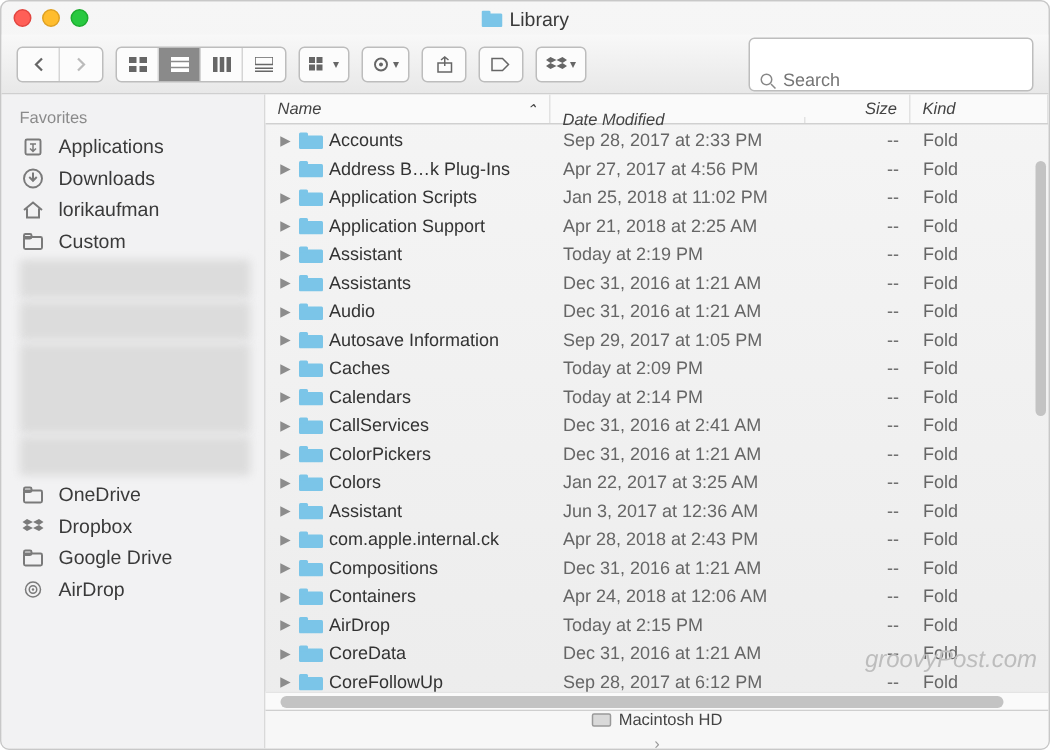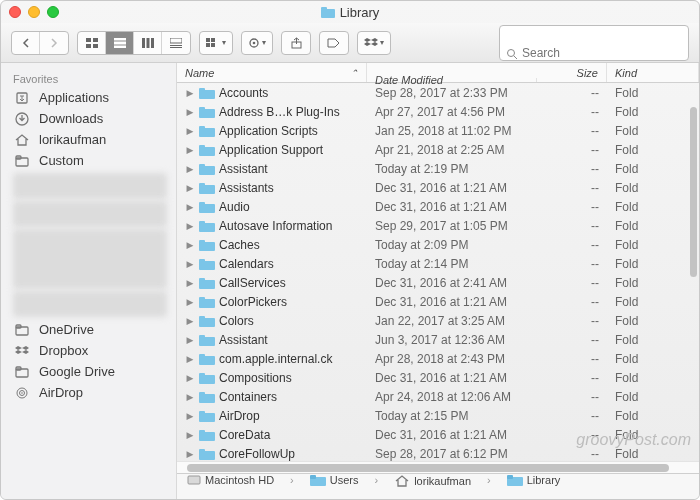--- a/index.html
+++ b/index.html
@@ -32,21 +32,21 @@
   .col.name{flex:0 0 190px;} .col.date{flex:0 0 170px;margin-top:15px;} .col.size{flex:0 0 70px; justify-content:flex-end;} .col.kind{flex:1;}
   .col .sort{ margin-left:auto; font-size:9px;}
   .rows { flex:1; overflow-y:auto; overflow-x:hidden; font-size:12px; color:#333; position:relative;}
   .row { display:flex; align-items:center; height:19px; }
   .cell{ padding:0 8px; white-space:nowrap; overflow:hidden; text-overflow:ellipsis;}
   .cell.name{flex:0 0 190px; display:flex; align-items:center; gap:4px;}
   .cell.date{flex:0 0 170px; color:#666;}
   .cell.size{flex:0 0 70px; text-align:right; color:#666;}
   .cell.kind{flex:1; color:#666;}
   .wm{ position:absolute; right:8px; bottom:12px; font-size:16px; color:#bdbdbd; font-style:italic; pointer-events:none;}
-  .pathbar{ height:26px; border-top:1px solid #cfcfcf; display:flex; align-items:flex-start; padding:0 10px; font-size:11px; color:#444; gap:16px; background:#f7f7f7;}
+  .pathbar{ height:26px; border-top:1px solid #cfcfcf; display:flex; align-items:center; padding:0 10px; font-size:11px; color:#444; gap:4px; background:#f7f7f7;flex-direction:column;}
   .pathbar .crumb{ display:flex; align-items:center; gap:4px;}
   .scrolltrack{ height:12px; border-top:1px solid #e4e4e4; background:#fafafa; position:relative;}
   .scrollthumb{ position:absolute; left:10px; right:30px; top:2px; height:8px; background:#c3c3c3; border-radius:4px;}
   .vscroll{ position:absolute; right:2px; top:24px; width:7px; height:45%; background:#c3c3c3; border-radius:4px;}
   svg{display:block;}
   .disclose{ color:#8c8c8c; font-size:9px; width:10px; text-align:center;}
   .foldericon svg rect{fill:#7bc5e8;} 
 </style>
 </head>
 <body>

